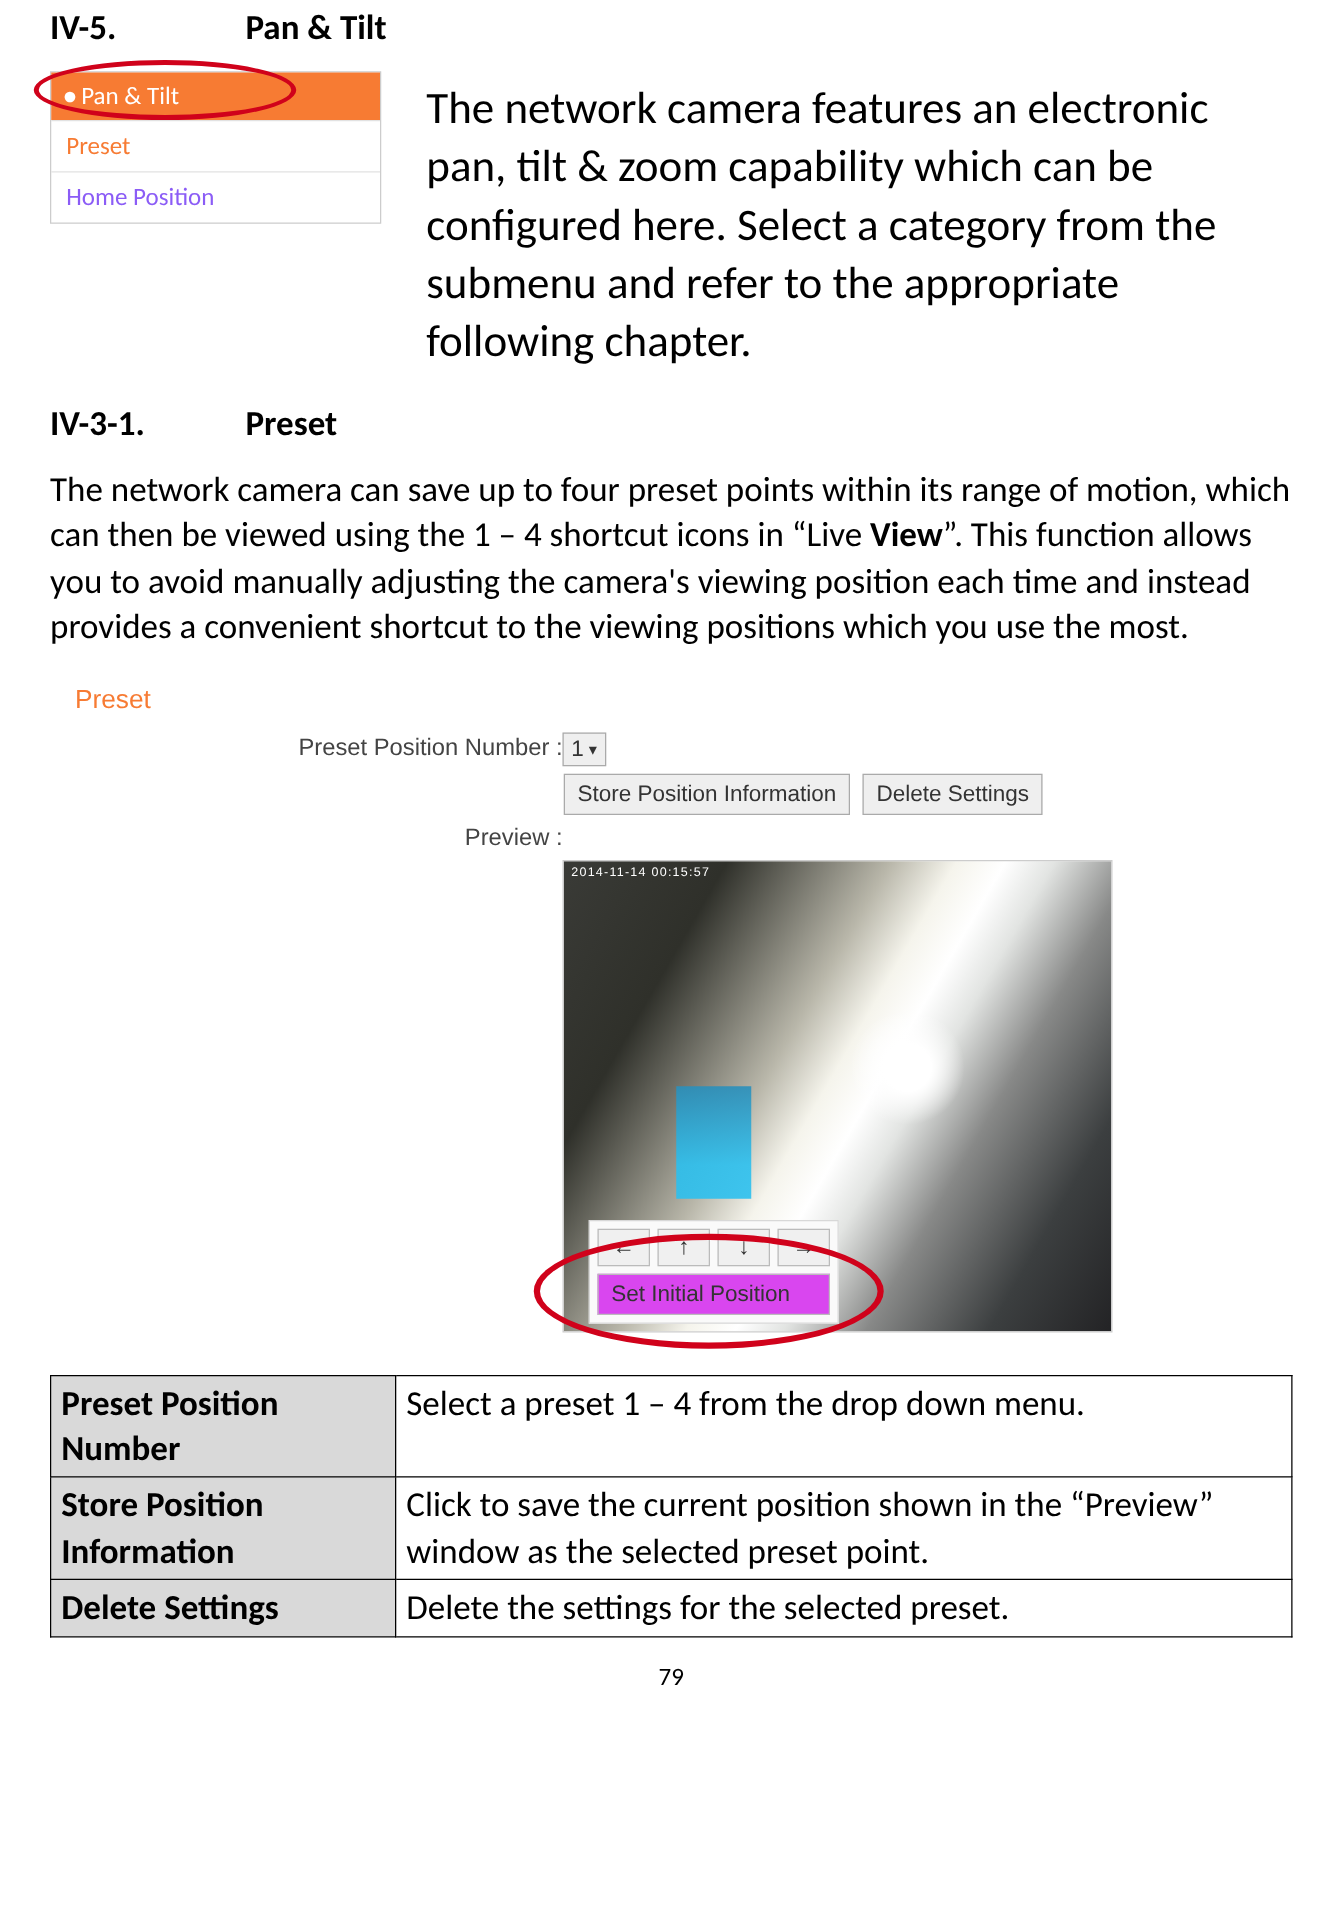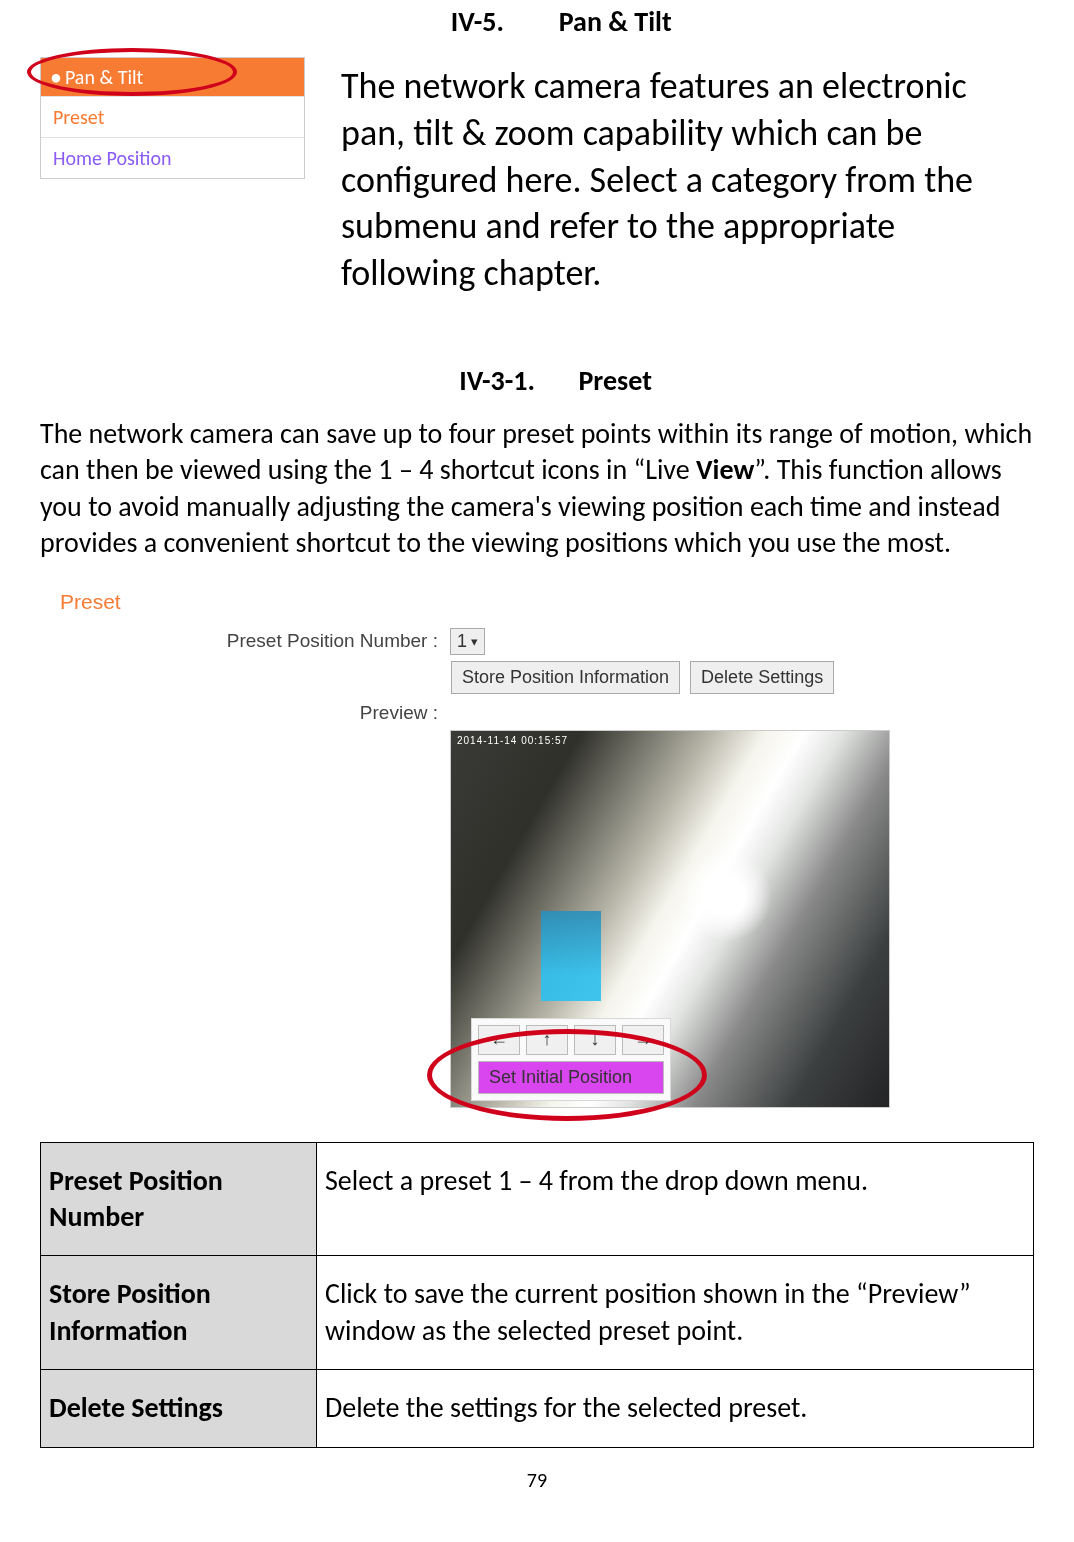--- a/index.html
+++ b/index.html
@@ -8,28 +8,27 @@
       font-family: Calibri, Arial, sans-serif;
       color: #000;
       padding: 0 40px 30px 40px;
       background: #fff;
     }
     .section-heading {
       font-weight: bold;
       font-size: 28px;
       margin-bottom: 18px;
       margin-top: 4px;
-      text-align: center;
     }
     .section-heading .chap-number { display: inline-block; width: 150px; }
     .top-layout {
       display: flex;
       align-items: flex-start;
       gap: 36px;
-      margin-bottom: 66px;
+      margin-bottom: 24px;
     }
     .submenu-box {
       width: 265px;
       border: 1px solid #ccc;
       font-size: 20px;
       line-height: 1.3;
     }
     .submenu-header {
       background: #f77b33;
       color: #fff;
@@ -81,21 +80,20 @@
       margin-bottom: 14px;
     }
     .form-row {
       display: flex;
       align-items: center;
       margin-bottom: 6px;
     }
     .form-label {
       width: 390px;
       text-align: right;
-      padding-right: 12px;
       color: #444;
     }
     .dropdown {
       background: #efefef;
       border: 1px solid #aaa;
       padding: 2px 6px;
       display: inline-flex;
       align-items: center;
       gap: 4px;
       font-size: 18px;
@@ -189,21 +187,21 @@
 
     
     table.settings {
       border-collapse: collapse;
       width: 100%;
       font-size: 28px;
       line-height: 1.3;
     }
     table.settings td {
       border: 1px solid #000;
-      padding: 20px 8px;
+      padding: 4px 8px;
       vertical-align: top;
     }
     table.settings td.header-cell {
       font-weight: bold;
       background: #d9d9d9;
       width: 276px;
     }
     .page-number {
       text-align: center;
       font-size: 20px;

